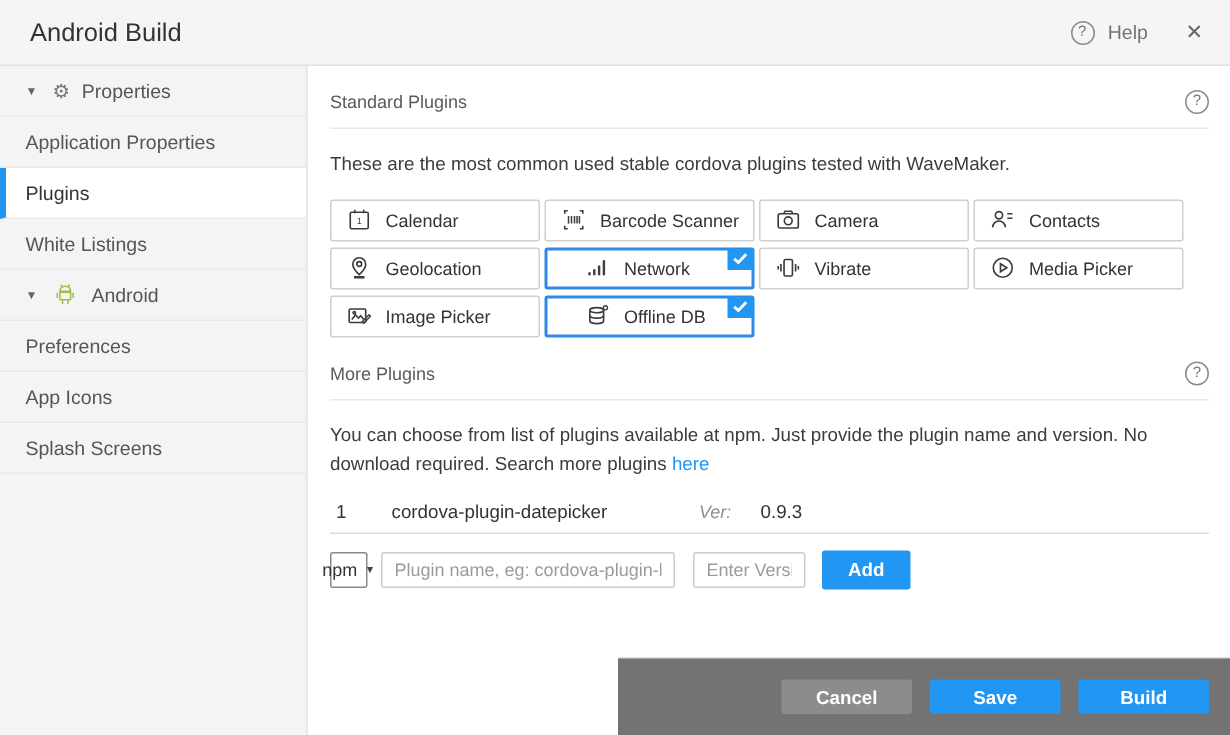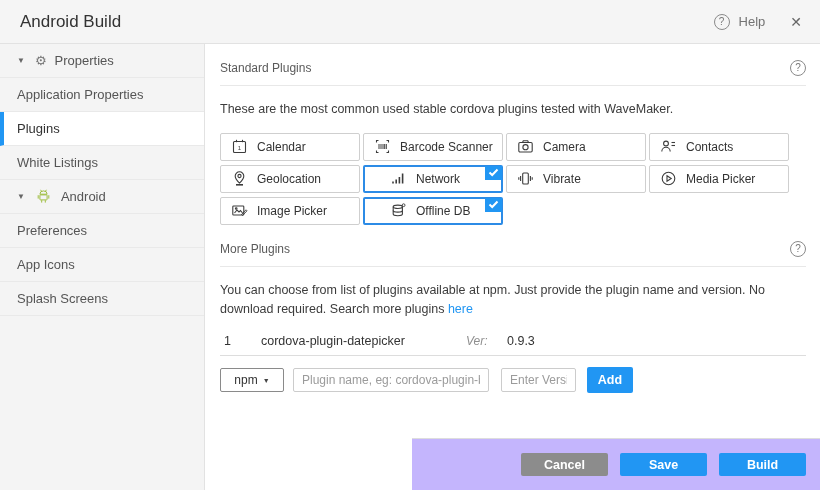--- a/index.html
+++ b/index.html
@@ -74,41 +74,41 @@
     display:flex; align-items:center; height:30px; margin-top:8px;
     border-bottom:1px solid #ddd; font-size:12.5px; color:#333;
   }
   .plugin-row .idx { width:41px; padding-left:4px; }
   .plugin-row .pname { width:205px; }
   .plugin-row .verlbl { width:41px; font-style:italic; color:#8f8f8f; font-size:12px; }
   .plugin-row .pver { color:#333; }
   
   .add-form { display:flex; align-items:center; margin-top:11px; }
   .registry-select {
-    width:64px; height:24px; border:1px solid #8a8a8a; border-radius:2px;
+    width:25px; height:24px; border:1px solid #8a8a8a; border-radius:2px;
     background:#fff; display:flex; align-items:center; justify-content:center;
     gap:5px; font-size:12px; color:#333; cursor:pointer;
   }
   .registry-select .caret { font-size:7px; color:#444; }
   .add-form input {
     height:24px; border:1px solid #ccc; border-radius:2px; padding:0 8px;
     font-size:12px; color:#333; font-family:"Liberation Sans",sans-serif; outline:none;
   }
   .add-form input::placeholder { color:#9b9b9b; }
   .name-input { width:196px; margin-left:9px; }
   .version-input { width:75px; margin-left:12px; }
   .add-btn {
-    width:46px; height:26px; margin-left:11px; background:#2196f3; color:#fff;
+    width:59px; height:26px; margin-left:11px; background:#2196f3; color:#fff;
     border:none; border-radius:2px; font-size:12.5px; font-weight:700;
     font-family:"Liberation Sans",sans-serif; cursor:pointer;
   }
   
   .footer {
     position:absolute; left:206px; right:0; bottom:0; height:52px;
-    border-top:1px solid #ddd; background:#c4b5fd;
+    border-top:1px solid #ddd; background:#737373;
     display:flex; align-items:center; justify-content:flex-end; gap:12px;
     padding-right:14px;
   }
   .footer button {
     width:87px; height:23px; border:none; border-radius:2px;
     font-size:12.5px; font-weight:700; color:#fff; cursor:pointer;
     font-family:"Liberation Sans",sans-serif;
   }
   .btn-cancel { background:#8c8c8c; }
   .btn-blue { background:#2196f3; }

